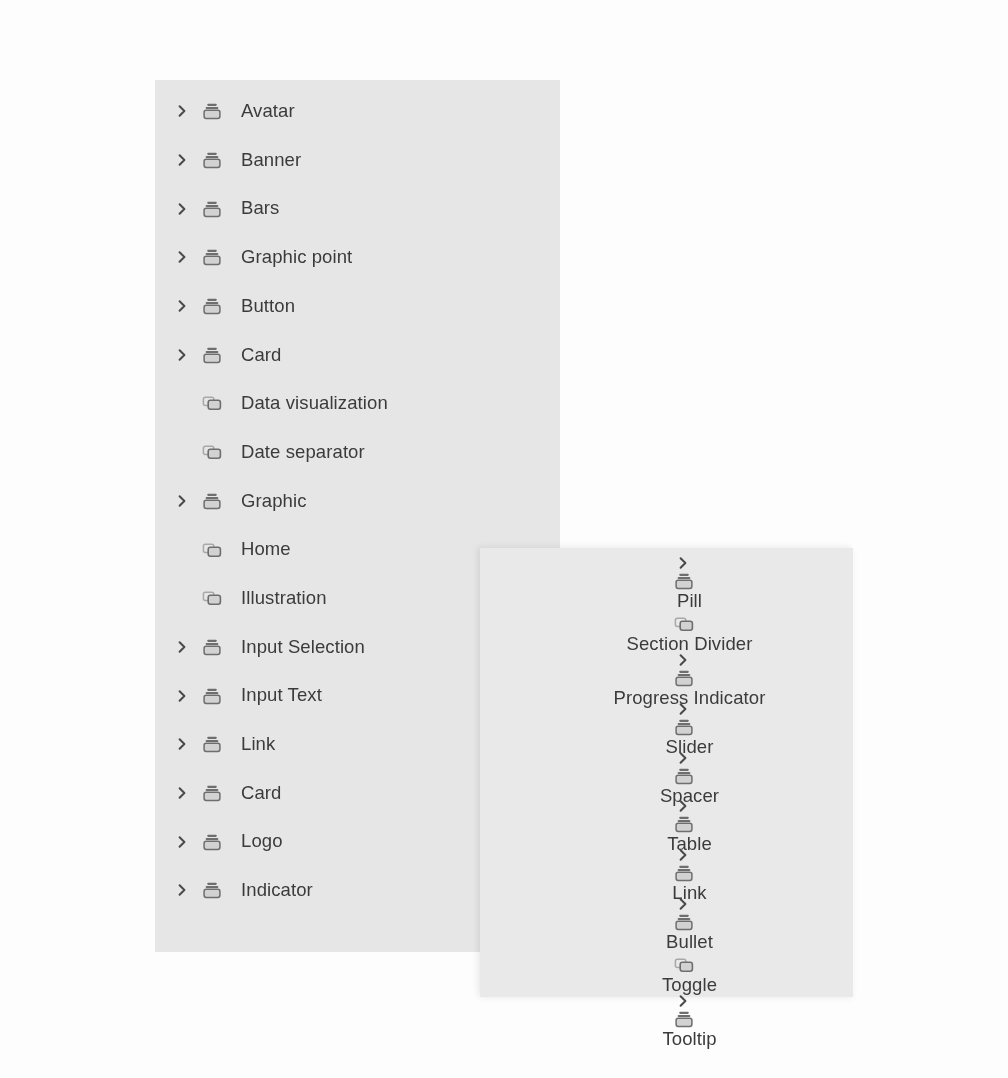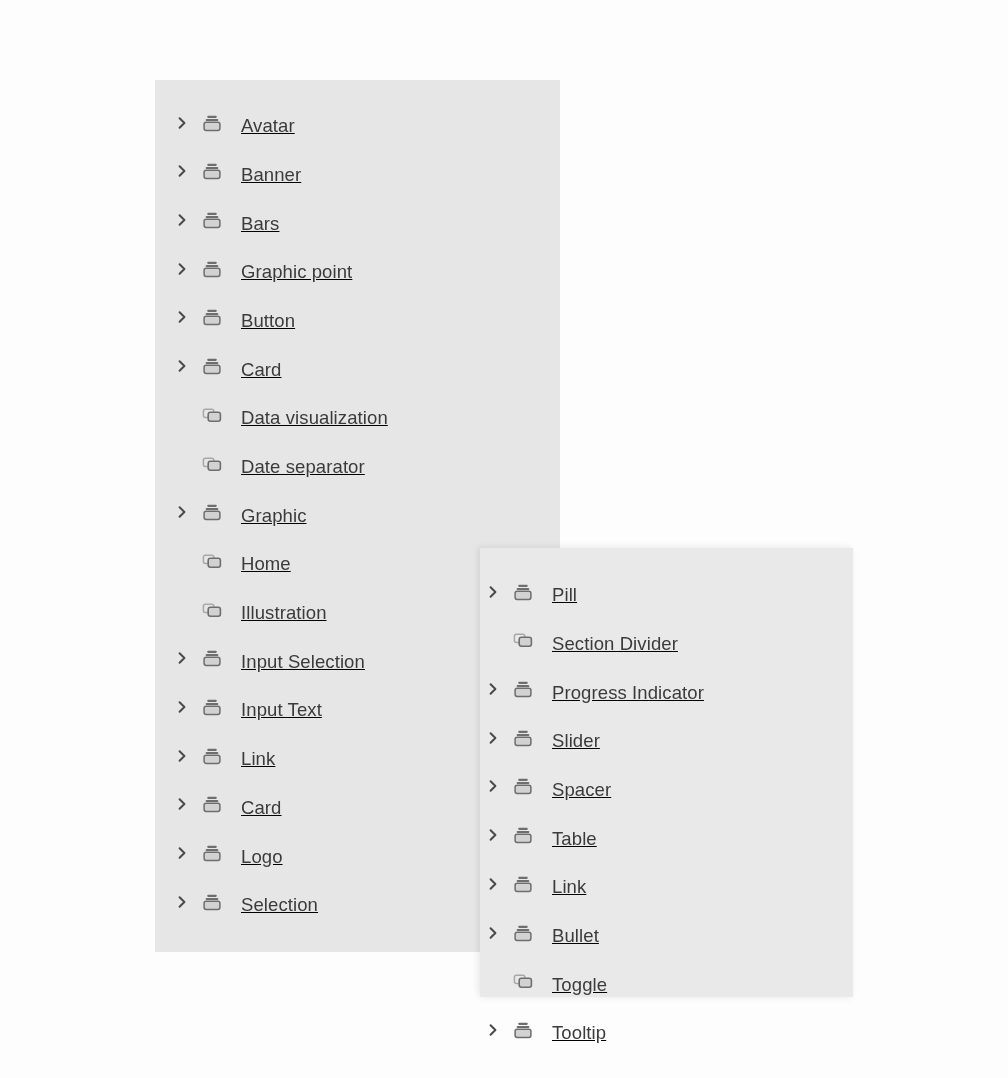--- a/index.html
+++ b/index.html
@@ -45,26 +45,25 @@
     height: 449px;
     background: #e9e9e9;
     padding-top: 8px;
     z-index: 2;
     box-shadow: -3px -2px 6px rgba(0,0,0,0.055),
                  0 2px 7px rgba(0,0,0,0.045);
   }
 
   .row {
     display: flex;
-    align-items: flex-end;
+    align-items: center;
     height: 48.7px;
     padding-left: 14px;
     box-sizing: border-box;
     cursor: default;
-    text-decoration: underline;
   }
 
   .chev {
     width: 26px;
     min-width: 26px;
     height: 26px;
     display: flex;
     align-items: center;
     justify-content: center;
   }
@@ -83,21 +82,21 @@
 
   .label {
     margin-left: 14px;
     font-size: 18.5px;
     line-height: 1;
     color: #3b3b3b;
     letter-spacing: 0.1px;
     white-space: nowrap;
   }
 
-  #panel-components-more .row { padding-left: 0; }
+  #panel-components-more .row { padding-left: 32px; flex-direction: column; }
 </style>
 </head>
 <body>
 
 <div id="stage">
 
   <div class="panel" id="panel-components">
       <div class="row">
         <span class="chev">
           <svg width="14" height="14" viewBox="0 0 14 14">
@@ -324,21 +323,21 @@
             <path d="M4.6 2.2 L9.4 7 L4.6 11.8" fill="none" stroke="#4a4a4a" stroke-width="2" stroke-linecap="round" stroke-linejoin="round"></path>
           </svg>
         </span>
         <span class="glyph">
           <svg width="22" height="22" viewBox="0 0 22 22">
             <rect x="3.1" y="10.2" width="15.8" height="8.2" rx="2.1" fill="#d2d2d2" stroke="#6e6e6e" stroke-width="1.5"></rect>
             <rect x="4.6" y="6.9" width="12.8" height="2.2" rx="1.1" fill="#6e6e6e"></rect>
             <rect x="6.2" y="3.8" width="9.6" height="2.1" rx="1.05" fill="#6e6e6e"></rect>
           </svg>
         </span>
-        <span class="label">Selection</span>
+        <span class="label">Indicator</span>
       </div>
     </div>
 
   <div class="panel" id="panel-components-more">
       <div class="row">
         <span class="chev">
           <svg width="14" height="14" viewBox="0 0 14 14">
             <path d="M4.6 2.2 L9.4 7 L4.6 11.8" fill="none" stroke="#4a4a4a" stroke-width="2" stroke-linecap="round" stroke-linejoin="round"></path>
           </svg>
         </span>

